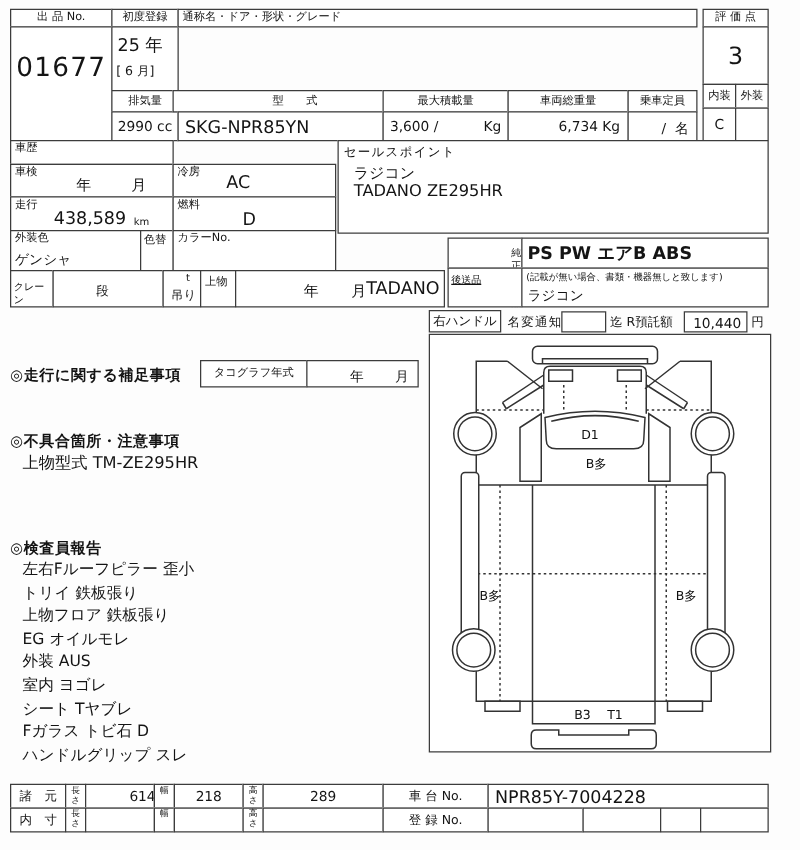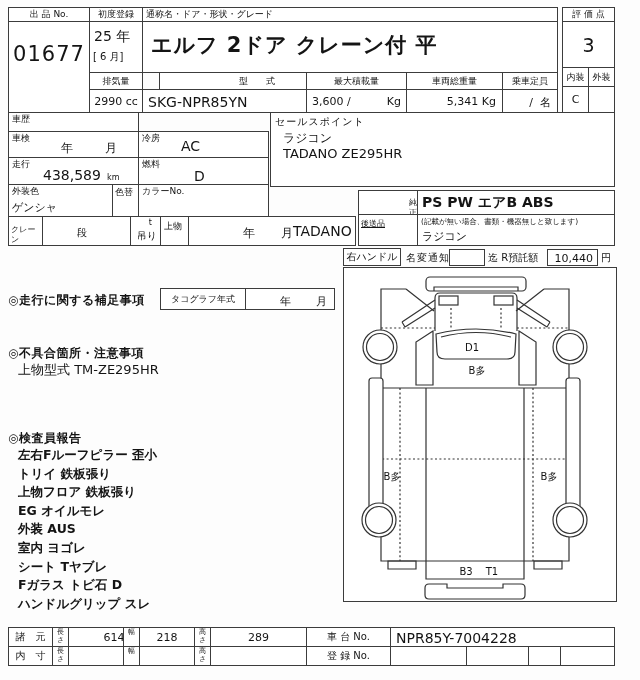--- a/index.html
+++ b/index.html
@@ -28,41 +28,38 @@
   <div class="b ctr lbl" style="left:8px;top:7px;width:82px;height:15px;">出 品 No.</div>
   <div class="b ctr" style="left:8px;top:21px;width:82px;height:92px;font-size:21px;letter-spacing:1px;align-items:flex-start;padding-top:20px;">01677</div>
 
   <div class="b ctr lbl" style="left:89px;top:7px;width:54px;height:15px;">初度登録</div>
   <div class="b" style="left:89px;top:21px;width:54px;height:52px;">
     <div class="nb" style="left:4px;top:6px;font-size:14px;">25 年</div>
     <div class="nb" style="left:3px;top:28px;font-size:10px;">[ 6 月]</div>
   </div>
 
   <div class="b lbl pad" style="left:142px;top:7px;width:416px;height:15px;">通称名・ドア・形状・グレード</div>
-  <div class="b" style="left:142px;top:21px;width:416px;height:52px;">
-    <div class="nb" style="left:8px;top:9px;font-size:21px;font-weight:bold;letter-spacing:1px;white-space:pre;">エルフ 2ドア クレーン付 平</div>
-  </div>
 
   <div class="b ctr lbl" style="left:89px;top:72px;width:54px;height:18px;">排気量</div>
   <div class="b ctr" style="left:89px;top:89px;width:54px;height:24px;font-size:11px;">2990 cc</div>
 
-  <div class="b ctr lbl" style="left:159px;top:72px;width:196px;height:18px;">型　　式</div>
+  <div class="b ctr lbl" style="left:138px;top:72px;width:196px;height:18px;">型　　式</div>
   <div class="b" style="left:142px;top:89px;width:165px;height:24px;">
     <div class="nb" style="left:5px;top:4px;font-size:14px;">SKG-NPR85YN</div>
   </div>
 
   <div class="b ctr lbl" style="left:306px;top:72px;width:101px;height:18px;">最大積載量</div>
   <div class="b" style="left:306px;top:89px;width:101px;height:24px;">
     <div class="nb" style="left:5px;top:5px;font-size:11px;">3,600 /</div>
     <div class="nb" style="right:5px;top:5px;font-size:11px;">Kg</div>
   </div>
 
   <div class="b ctr lbl" style="left:406px;top:72px;width:97px;height:18px;">車両総重量</div>
   <div class="b" style="left:406px;top:89px;width:97px;height:24px;">
-    <div class="nb" style="right:6px;top:5px;font-size:11px;">5,341 Kg</div>
+    <div class="nb" style="right:6px;top:5px;font-size:11px;">6,734 Kg</div>
   </div>
 
   <div class="b ctr lbl" style="left:502px;top:72px;width:56px;height:18px;">乗車定員</div>
   <div class="b" style="left:502px;top:89px;width:56px;height:24px;">
     <div class="nb" style="right:6px;top:5px;font-size:11px;white-space:pre;">/  名</div>
   </div>
 
   <div class="b ctr lbl" style="left:562px;top:7px;width:53px;height:15px;">評 価 点</div>
   <div class="b ctr" style="left:562px;top:21px;width:53px;height:47px;font-size:19px;">3</div>
   <div class="b ctr lbl" style="left:562px;top:67px;width:27px;height:20px;">内装</div>
@@ -158,21 +155,21 @@
   <div class="b ctr lbl" style="left:160px;top:288px;width:86px;height:22px;">タコグラフ年式</div>
   <div class="b" style="left:245px;top:288px;width:90px;height:22px;">
     <span class="nb" style="left:34px;top:5px;font-size:11px;">年</span>
     <span class="nb" style="left:70px;top:5px;font-size:11px;">月</span>
   </div>
 
   <div class="nb note-head" style="left:8px;top:345px;">◎不具合箇所・注意事項</div>
   <div class="nb" style="left:18px;top:361px;font-size:13px;">上物型式 TM-ZE295HR</div>
 
   <div class="nb note-head" style="left:8px;top:430px;">◎検査員報告</div>
-  <div class="nb" style="left:18px;top:446px;width:300px;font-weight:bold;">
+  <div class="nb" style="left:18px;top:446px;width:300px;">
     <div class="insp-item">左右Fルーフピラー 歪小</div>
     <div class="insp-item">トリイ 鉄板張り</div>
     <div class="insp-item">上物フロア 鉄板張り</div>
     <div class="insp-item">EG オイルモレ</div>
     <div class="insp-item">外装 AUS</div>
     <div class="insp-item">室内 ヨゴレ</div>
     <div class="insp-item">シート Tヤブレ</div>
     <div class="insp-item">Fガラス トビ石 D</div>
     <div class="insp-item">ハンドルグリップ スレ</div>
   </div>

